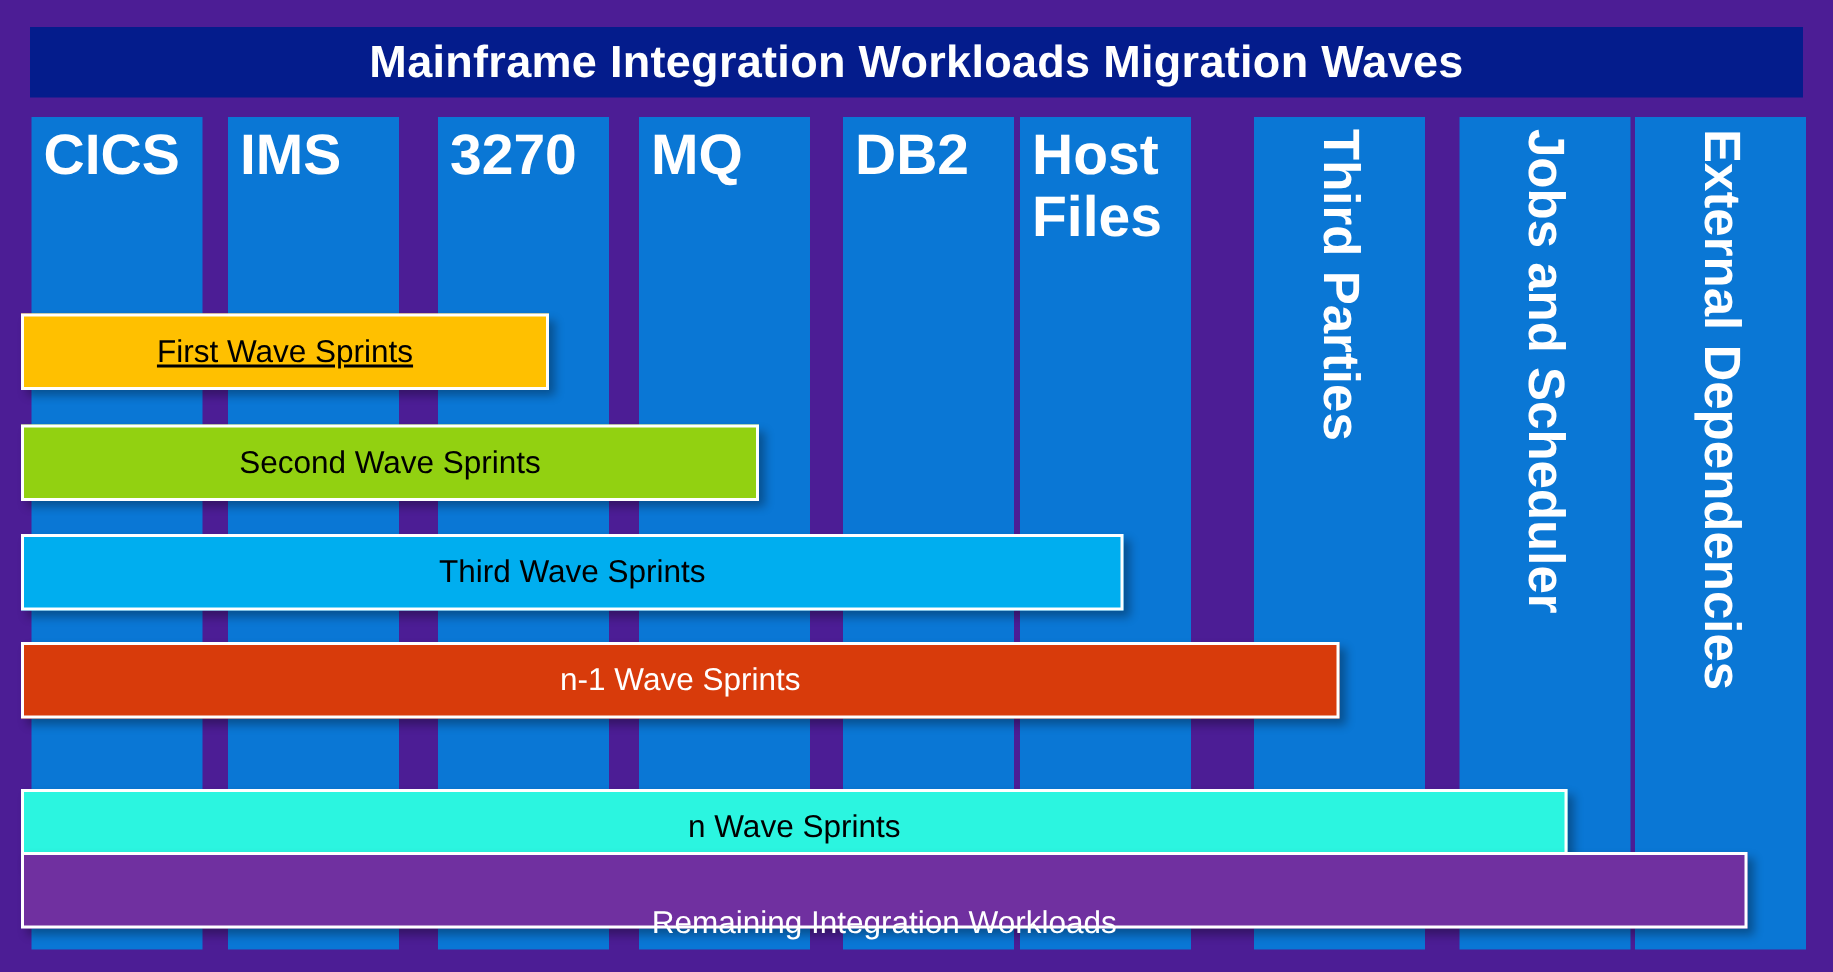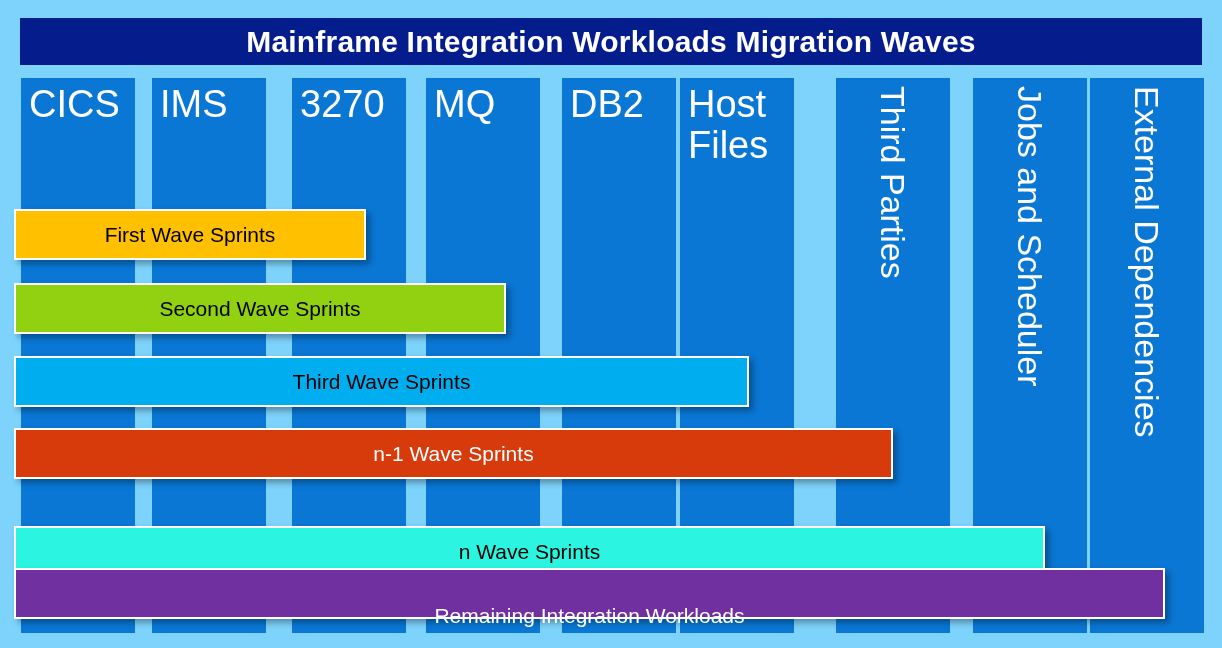--- a/index.html
+++ b/index.html
@@ -8,21 +8,21 @@
     padding: 0;
     background: #ffffff;
   }
   body {
     font-family: "Liberation Sans", sans-serif;
   }
   #canvas {
     position: relative;
     width: 1222px;
     height: 648px;
-    background: #7dd3fc;
+    background: #4c1d95;
     overflow: hidden;
   }
   
   #title-banner {
     position: absolute;
     left: 20px;
     top: 18px;
     width: 1182px;
     height: 47px;
     background: #041C8C;
@@ -47,21 +47,21 @@
     background: #0A77D5;
     box-sizing: border-box;
   }
   .column .col-label {
     position: absolute;
     left: 0;
     right: 0;
     top: 6px;
     color: #ffffff;
     font-size: 38px;
-    font-weight: normal;
+    font-weight: bold;
     line-height: 1.08;
     text-align: left;
     padding-left: 8px;
     box-sizing: border-box;
     white-space: pre-line;
   }
   .column.vertical .col-label {
     writing-mode: vertical-rl;
     text-orientation: mixed;
     top: 8px;
@@ -127,21 +127,21 @@
       <div class="column vertical" style="left: 973px; width: 114px; background: rgb(10, 119, 213);">
         <div class="col-label">Jobs and Scheduler</div>
       </div>
       <div class="column vertical" style="left: 1090px; width: 114px; background: rgb(10, 119, 213);">
         <div class="col-label">External Dependencies</div>
       </div>
     </div>
 
   <div id="waves-layer">
       <div class="wave-bar" style="top: 209px; width: 352px; background: rgb(255, 192, 0);">
-        <span class="bar-label" style="color: rgb(0, 0, 0);">First Wave Sprints</span>
+        <span class="bar-label" style="color: rgb(0, 0, 0); text-decoration: underline;">First Wave Sprints</span>
       </div>
       <div class="wave-bar" style="top: 283px; width: 492px; background: rgb(146, 209, 17);">
         <span class="bar-label" style="color: rgb(0, 0, 0);">Second Wave Sprints</span>
       </div>
       <div class="wave-bar" style="top: 356px; width: 735px; background: rgb(0, 174, 239); text-align: center;">
         <span class="bar-label" style="color: rgb(0, 0, 0);">Third Wave Sprints</span>
       </div>
       <div class="wave-bar" style="top: 428px; width: 879px; background: rgb(216, 59, 11);">
         <span class="bar-label" style="color: rgb(255, 255, 255); text-align: right;">n-1 Wave Sprints</span>
       </div>

